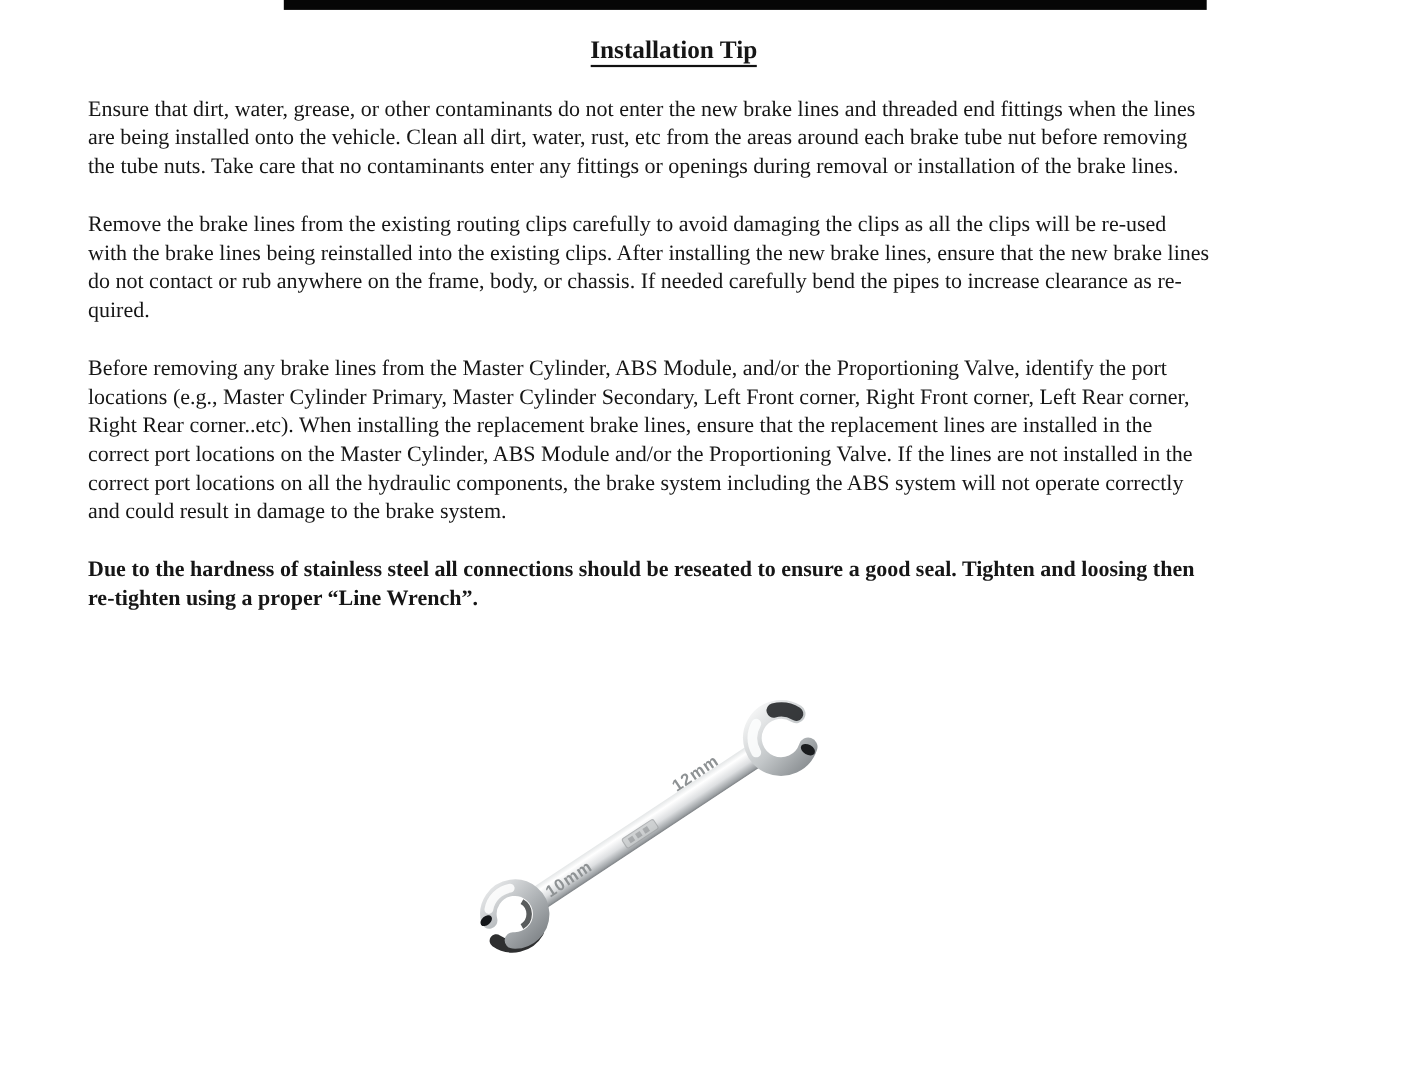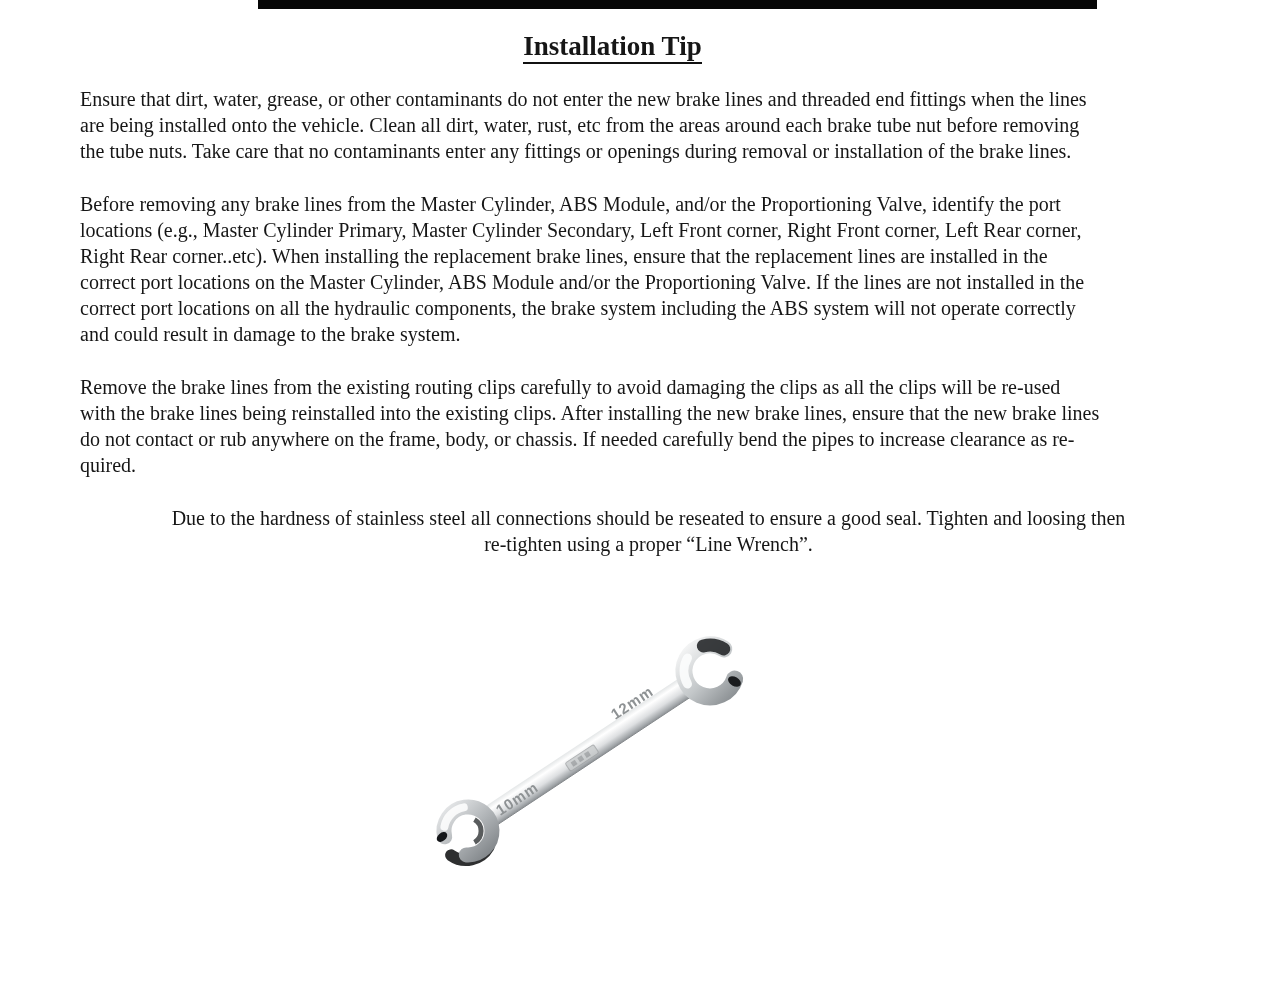--- a/index.html
+++ b/index.html
@@ -25,34 +25,34 @@
     width: 1153px;
     color: #161616;
     font-size: 20px;
     line-height: 26px;
   }
 
   .title {
     margin: 33px 0 11px 0;
     padding-right: 56px;           
     text-align: center;
-    font-size: 27px;
+    font-size: 23px;
     font-weight: bold;
     line-height: 26px;
   }
   .title .underline {
     border-bottom: 2px solid #111;
     padding-bottom: 1px;
   }
 
   .doc p {
     margin: 27px 0 0 16px;
     white-space: pre-line;          
   }
-  .doc p.bold { font-weight: normal; text-align: center; }
+  .doc p.bold { font-weight: bold; }
 
   .figure {
     position: absolute;
     left: 425px; top: 628px;
     width: 340px; height: 250px;
   }
   .figure svg { display: block; width: 340px; height: 250px; }
 
   .stamp-text {
     font-family: "Liberation Sans", sans-serif;
@@ -69,31 +69,31 @@
 
   <div class="top-bar"></div>
 
   <div class="doc">
     <h1 class="title"><span class="underline">Installation Tip</span></h1>
 
     <p>Ensure that dirt, water, grease, or other contaminants do not enter the new brake lines and threaded end fittings when the lines
 are being installed onto the vehicle. Clean all dirt, water, rust, etc from the areas around each brake tube nut before removing
 the tube nuts. Take care that no contaminants enter any fittings or openings during removal or installation of the brake lines.</p>
 
+    <p>Remove the brake lines from the existing routing clips carefully to avoid damaging the clips as all the clips will be re-used
+with the brake lines being reinstalled into the existing clips. After installing the new brake lines, ensure that the new brake lines
+do not contact or rub anywhere on the frame, body, or chassis. If needed carefully bend the pipes to increase clearance as re-
+quired.</p>
+
     <p>Before removing any brake lines from the Master Cylinder, ABS Module, and/or the Proportioning Valve, identify the port
 locations (e.g., Master Cylinder Primary, Master Cylinder Secondary, Left Front corner, Right Front corner, Left Rear corner,
 Right Rear corner..etc). When installing the replacement brake lines, ensure that the replacement lines are installed in the
 correct port locations on the Master Cylinder, ABS Module and/or the Proportioning Valve. If the lines are not installed in the
 correct port locations on all the hydraulic components, the brake system including the ABS system will not operate correctly
 and could result in damage to the brake system.</p>
-
-    <p>Remove the brake lines from the existing routing clips carefully to avoid damaging the clips as all the clips will be re-used
-with the brake lines being reinstalled into the existing clips. After installing the new brake lines, ensure that the new brake lines
-do not contact or rub anywhere on the frame, body, or chassis. If needed carefully bend the pipes to increase clearance as re-
-quired.</p>
 
     <p class="bold">Due to the hardness of stainless steel all connections should be reseated to ensure a good seal. Tighten and loosing then
 re-tighten using a proper “Line Wrench”.</p>
   </div>
 
   <div class="figure">
     <svg viewBox="0 0 340 250" xmlns="http://www.w3.org/2000/svg">
       <defs>
         <linearGradient id="shaftGrad" gradientUnits="userSpaceOnUse" x1="157.4" y1="113" x2="170.6" y2="133">
           <stop offset="0" stop-color="#dfe2e3"></stop>

